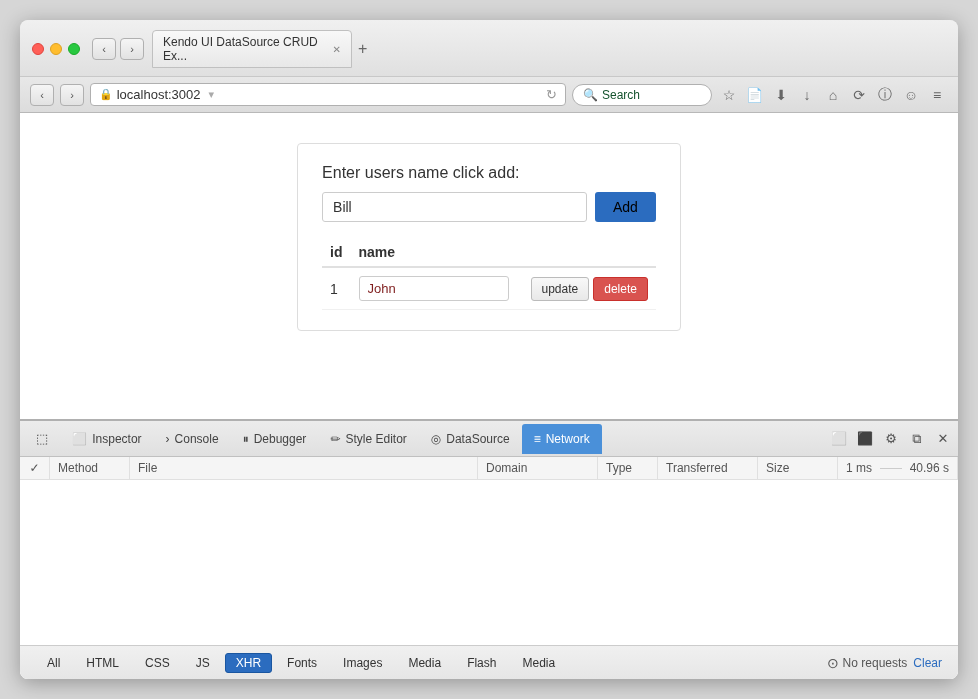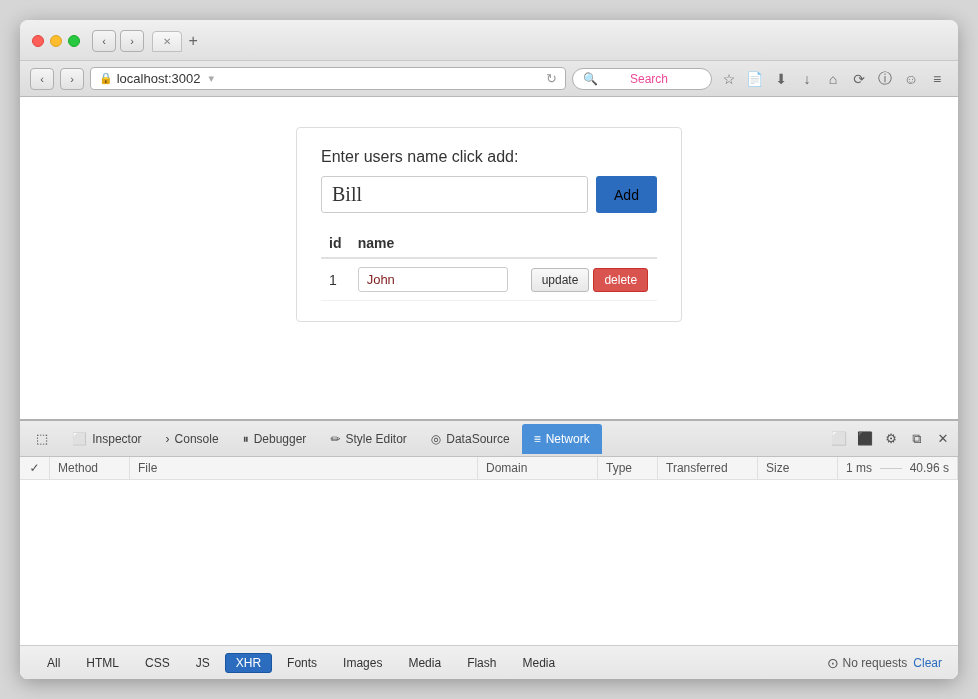--- a/index.html
+++ b/index.html
@@ -189,24 +189,23 @@
       display: flex;
       gap: 8px;
       margin-bottom: 16px;
     }
 
     .text-input {
       flex: 1;
       border: 1px solid #ccc;
       border-radius: 3px;
       padding: 6px 10px;
-      font-size: 20px;
+      font-size: 14px;
       color: #333;
       outline: none;
-      font-family: Liberation Serif, serif;
     }
 
     .add-btn {
       background: #2b6cbf;
       color: #000000;
       border: none;
       border-radius: 3px;
       padding: 6px 18px;
       font-size: 14px;
       cursor: pointer;
@@ -407,38 +406,39 @@
       <div class="traffic-light tl-red"></div>
       <div class="traffic-light tl-yellow"></div>
       <div class="traffic-light tl-green"></div>
     </div>
     <div class="nav-buttons">
       <div class="nav-btn">‹</div>
       <div class="nav-btn">›</div>
     </div>
     <div class="tab-bar">
       <div class="tab">
+        <span>Kendo UI DataSource CRUD Ex...</span>
         <span class="tab-close">✕</span>
       </div>
       <button class="tab-new">+</button>
     </div>
   </div>
 
   <div class="address-bar">
     <div class="nav-btn">‹</div>
     <div class="nav-btn">›</div>
     <div class="url-field">
       <span class="url-lock">🔒</span>
       <span>localhost:3002</span>
       <span style="margin-left:4px; color:#aaa; font-size:11px;">▾</span>
       <span style="margin-left:auto; color:#999; font-size:13px; cursor:pointer;">↻</span>
     </div>
     <div class="search-field">
       <span style="color:#aaa; font-size:12px;">🔍</span>
-      <span style="color:#ec4899;margin-left:28px;">Search</span>
+      <span style="color:#14532d;">Search</span>
     </div>
     <div class="toolbar-icons">
       <div class="toolbar-icon">☆</div>
       <div class="toolbar-icon">📄</div>
       <div class="toolbar-icon">⬇</div>
       <div class="toolbar-icon">↓</div>
       <div class="toolbar-icon">⌂</div>
       <div class="toolbar-icon">⟳</div>
       <div class="toolbar-icon">ⓘ</div>
       <div class="toolbar-icon">☺</div>

